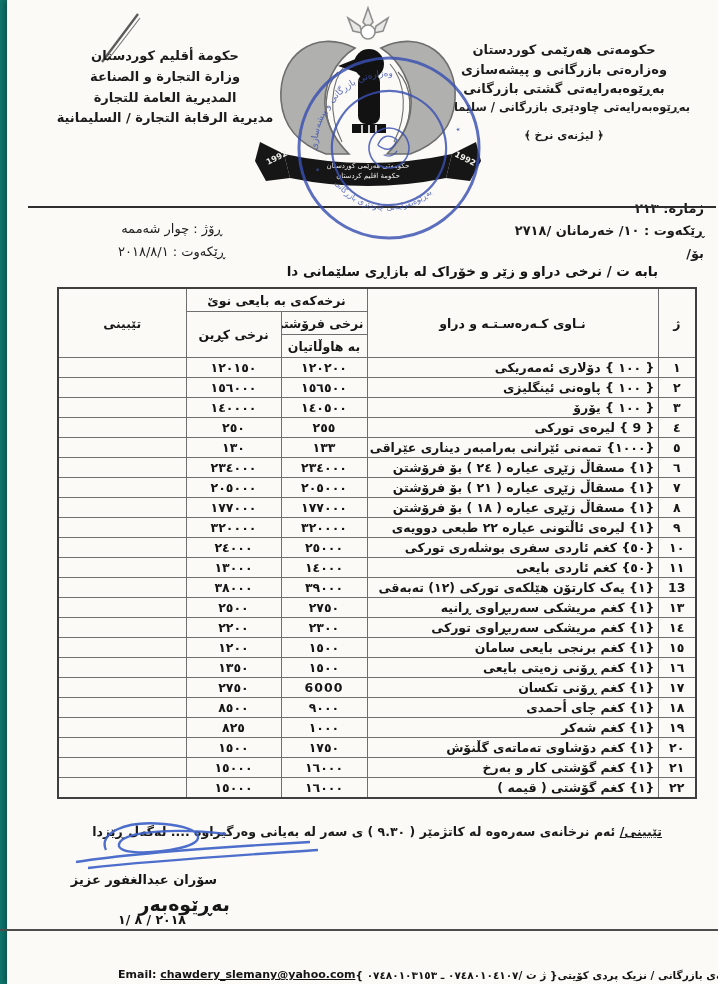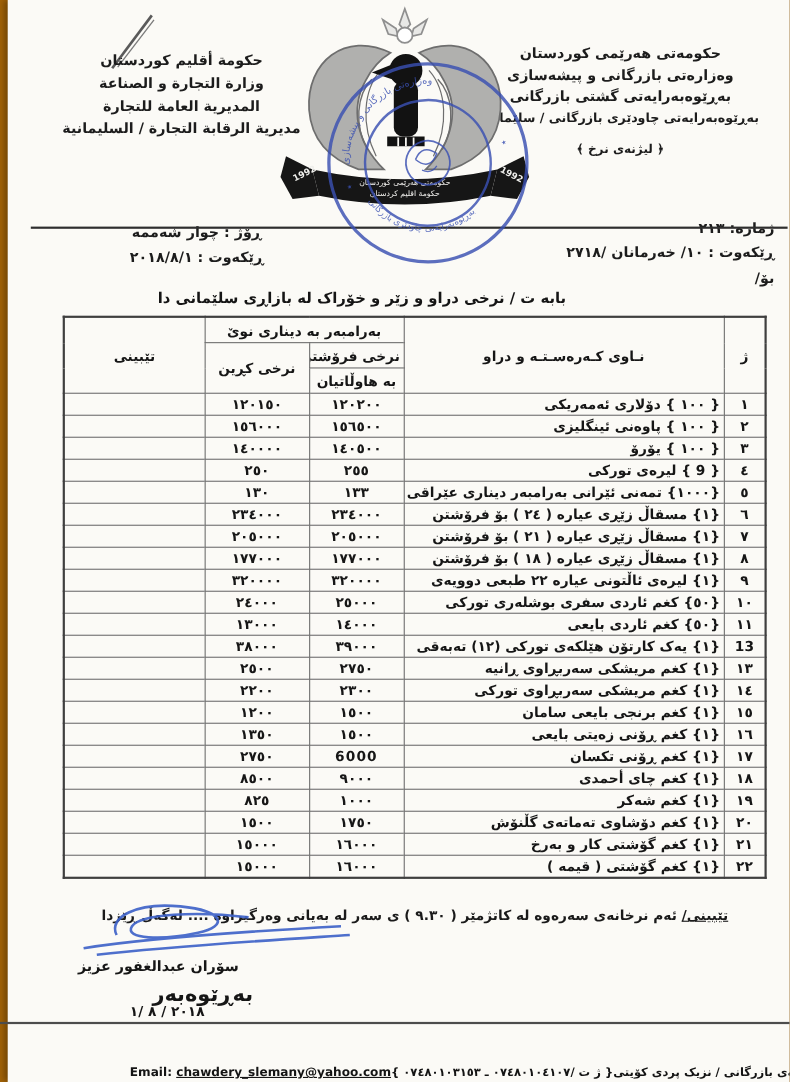--- a/index.html
+++ b/index.html
@@ -1,28 +1,28 @@
 <!DOCTYPE html>
 <html lang="ckb"><head>
 <meta charset="utf-8">
 <style>
   html,body{margin:0;padding:0;background:#b9b8b5;font-family:"DejaVu Sans","Liberation Sans",sans-serif;}
-  #canvas{position:relative;width:718px;height:984px;background:#a16207;overflow:hidden;margin:0 auto;}
+  #canvas{position:relative;width:718px;height:984px;background:#0f766e;overflow:hidden;margin:0 auto;}
   .paper{position:absolute;left:7px;top:0;right:0;bottom:0;background:#fbfaf6;box-shadow:-3px 0 5px rgba(0,0,0,.28);}
   .abs{position:absolute;}
   .org{position:absolute;text-align:center;font-weight:bold;direction:rtl;color:#1c1c1c;}
   .org-ar{left:40px;top:46px;width:250px;font-size:13px;line-height:1.6;}
   .org-ku{left:418px;top:40px;width:292px;font-size:13px;line-height:1.5;}
   .org-ku .l-small{font-size:11.5px;}
   .committee{font-size:11px;margin-top:12px;}
   .hr1{position:absolute;left:28px;top:206px;width:688px;height:2px;background:#2e2e2e;z-index:1;}
   .meta-right{position:absolute;right:14px;top:198px;direction:rtl;text-align:right;font-weight:bold;font-size:13px;line-height:1.7;color:#1c1c1c;}
   .meta-right .to-line{margin-left:44px;margin-top:1px;}
-  .meta-left{position:absolute;left:118px;top:201px;direction:rtl;text-align:center;font-weight:bold;font-size:13px;line-height:1.75;color:#1c1c1c;}
-  .subject{position:absolute;left:0;right:60px;top:263px;text-align:center;font-weight:bold;font-size:13.5px;direction:rtl;color:#151515;}
+  .meta-left{position:absolute;left:118px;top:218px;direction:rtl;text-align:center;font-weight:normal;font-size:13px;line-height:1.75;color:#1c1c1c;}
+  .subject{position:absolute;left:0;right:60px;top:263px;font-weight:bold;font-size:13.5px;direction:rtl;color:#151515;}
   table.price{position:absolute;left:57px;top:287px;width:638px;border-collapse:collapse;direction:rtl;table-layout:fixed;border:2px solid #3f3f3f;background:transparent;}
   table.price th,table.price td{border:1px solid #6f6f6f;padding:0 3px;color:#161616;overflow:hidden;white-space:nowrap;}
   table.price thead th{font-weight:bold;font-size:12.5px;height:22px;text-align:center;}
   table.price td{height:19px;font-size:12.5px;font-weight:bold;}
   .c-no{text-align:center;}
   .c-item{text-align:right;padding-right:6px;}
   .c-num{text-align:center;letter-spacing:1px;}
   .c-note{text-align:center;}
   .sub-th{font-size:12px;}
   .footnote{position:absolute;right:56px;top:824px;direction:rtl;font-size:12.5px;font-weight:bold;color:#1a1a1a;}
@@ -143,21 +143,21 @@
       <col style="width:38px">
         <col style="width:291px">
         <col style="width:86px">
         <col style="width:95px">
         <col style="width:128px">
     </colgroup>
     <thead>
       <tr>
         <th rowspan="3">ژ</th>
         <th rowspan="3">نـاوی کـەرەسـتـە و دراو</th>
-        <th colspan="2">بەرامبەر بە دیناری نوێ</th>
+        <th colspan="2">نرخەکەی بە بایعی نوێ</th>
         <th rowspan="3">تێبینی</th>
       </tr>
       <tr>
         <th>نرخی فرۆشتن</th>
         <th rowspan="2">نرخی کڕین</th>
       </tr>
       <tr>
         <th class="sub-th">بە هاوڵاتیان</th>
       </tr>
     </thead>

